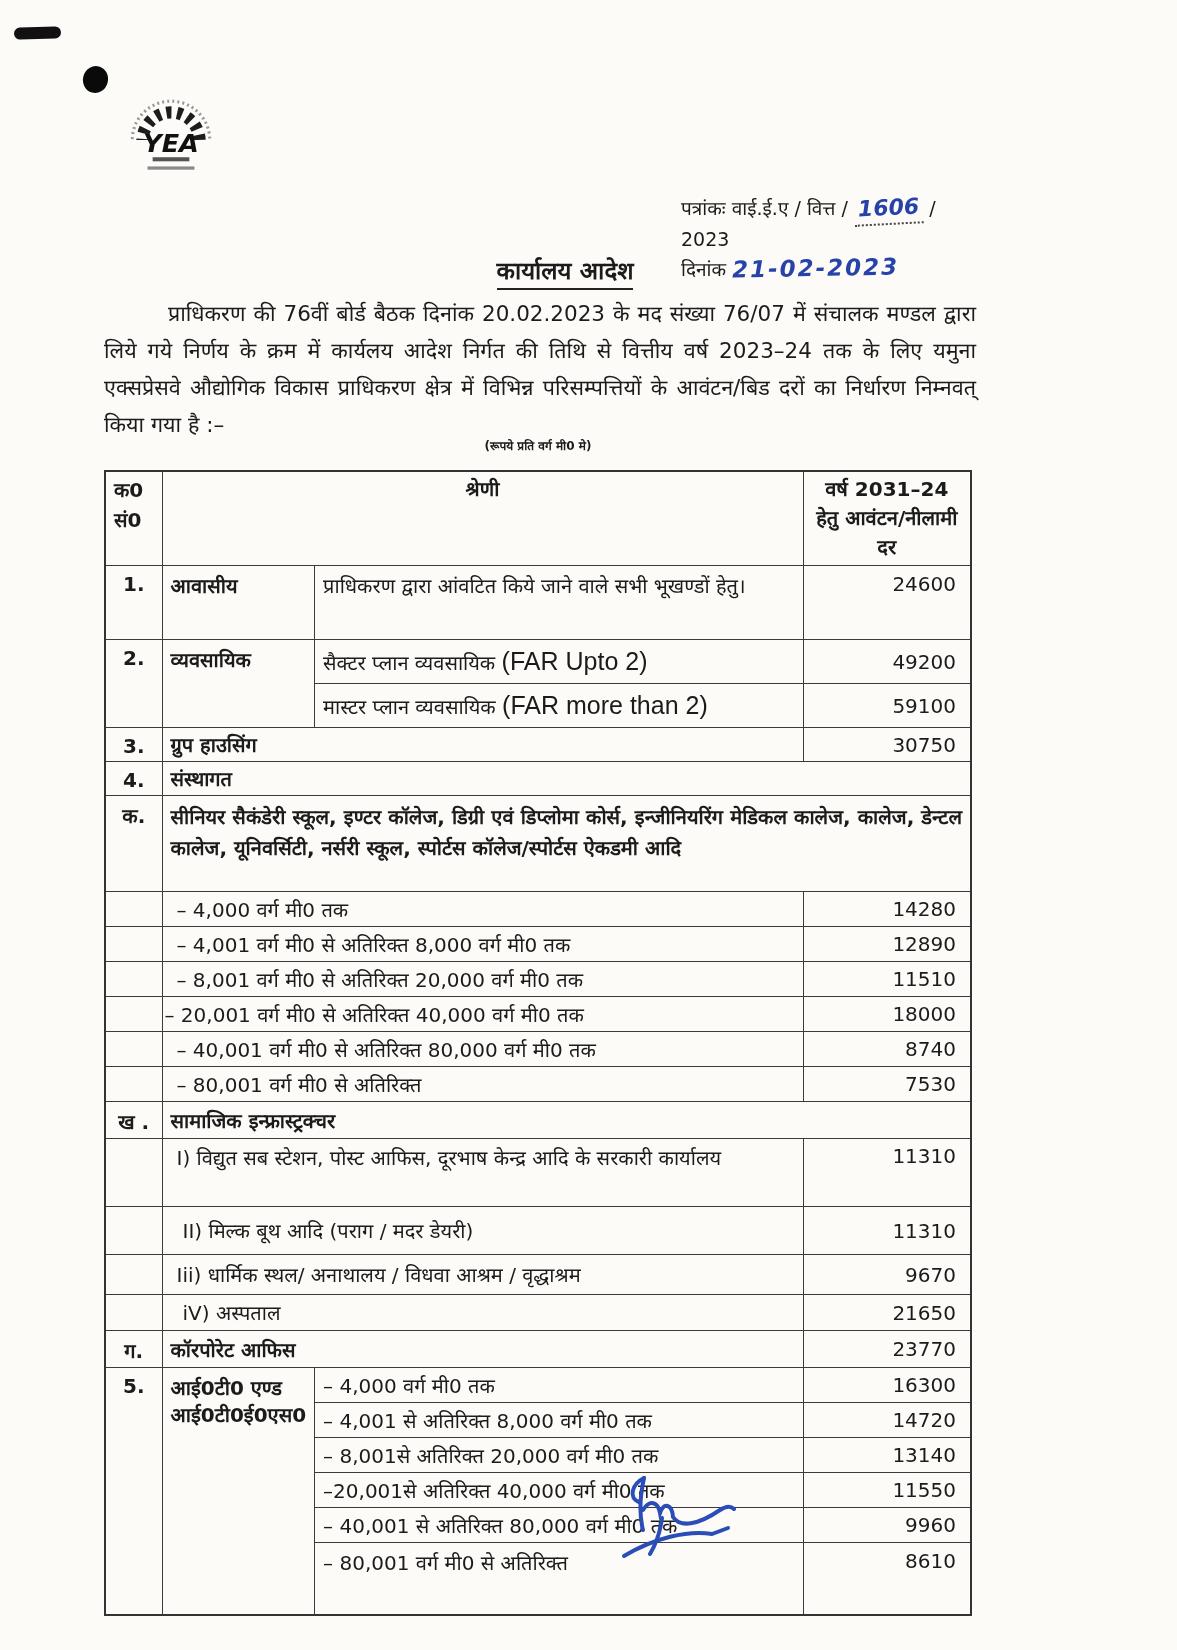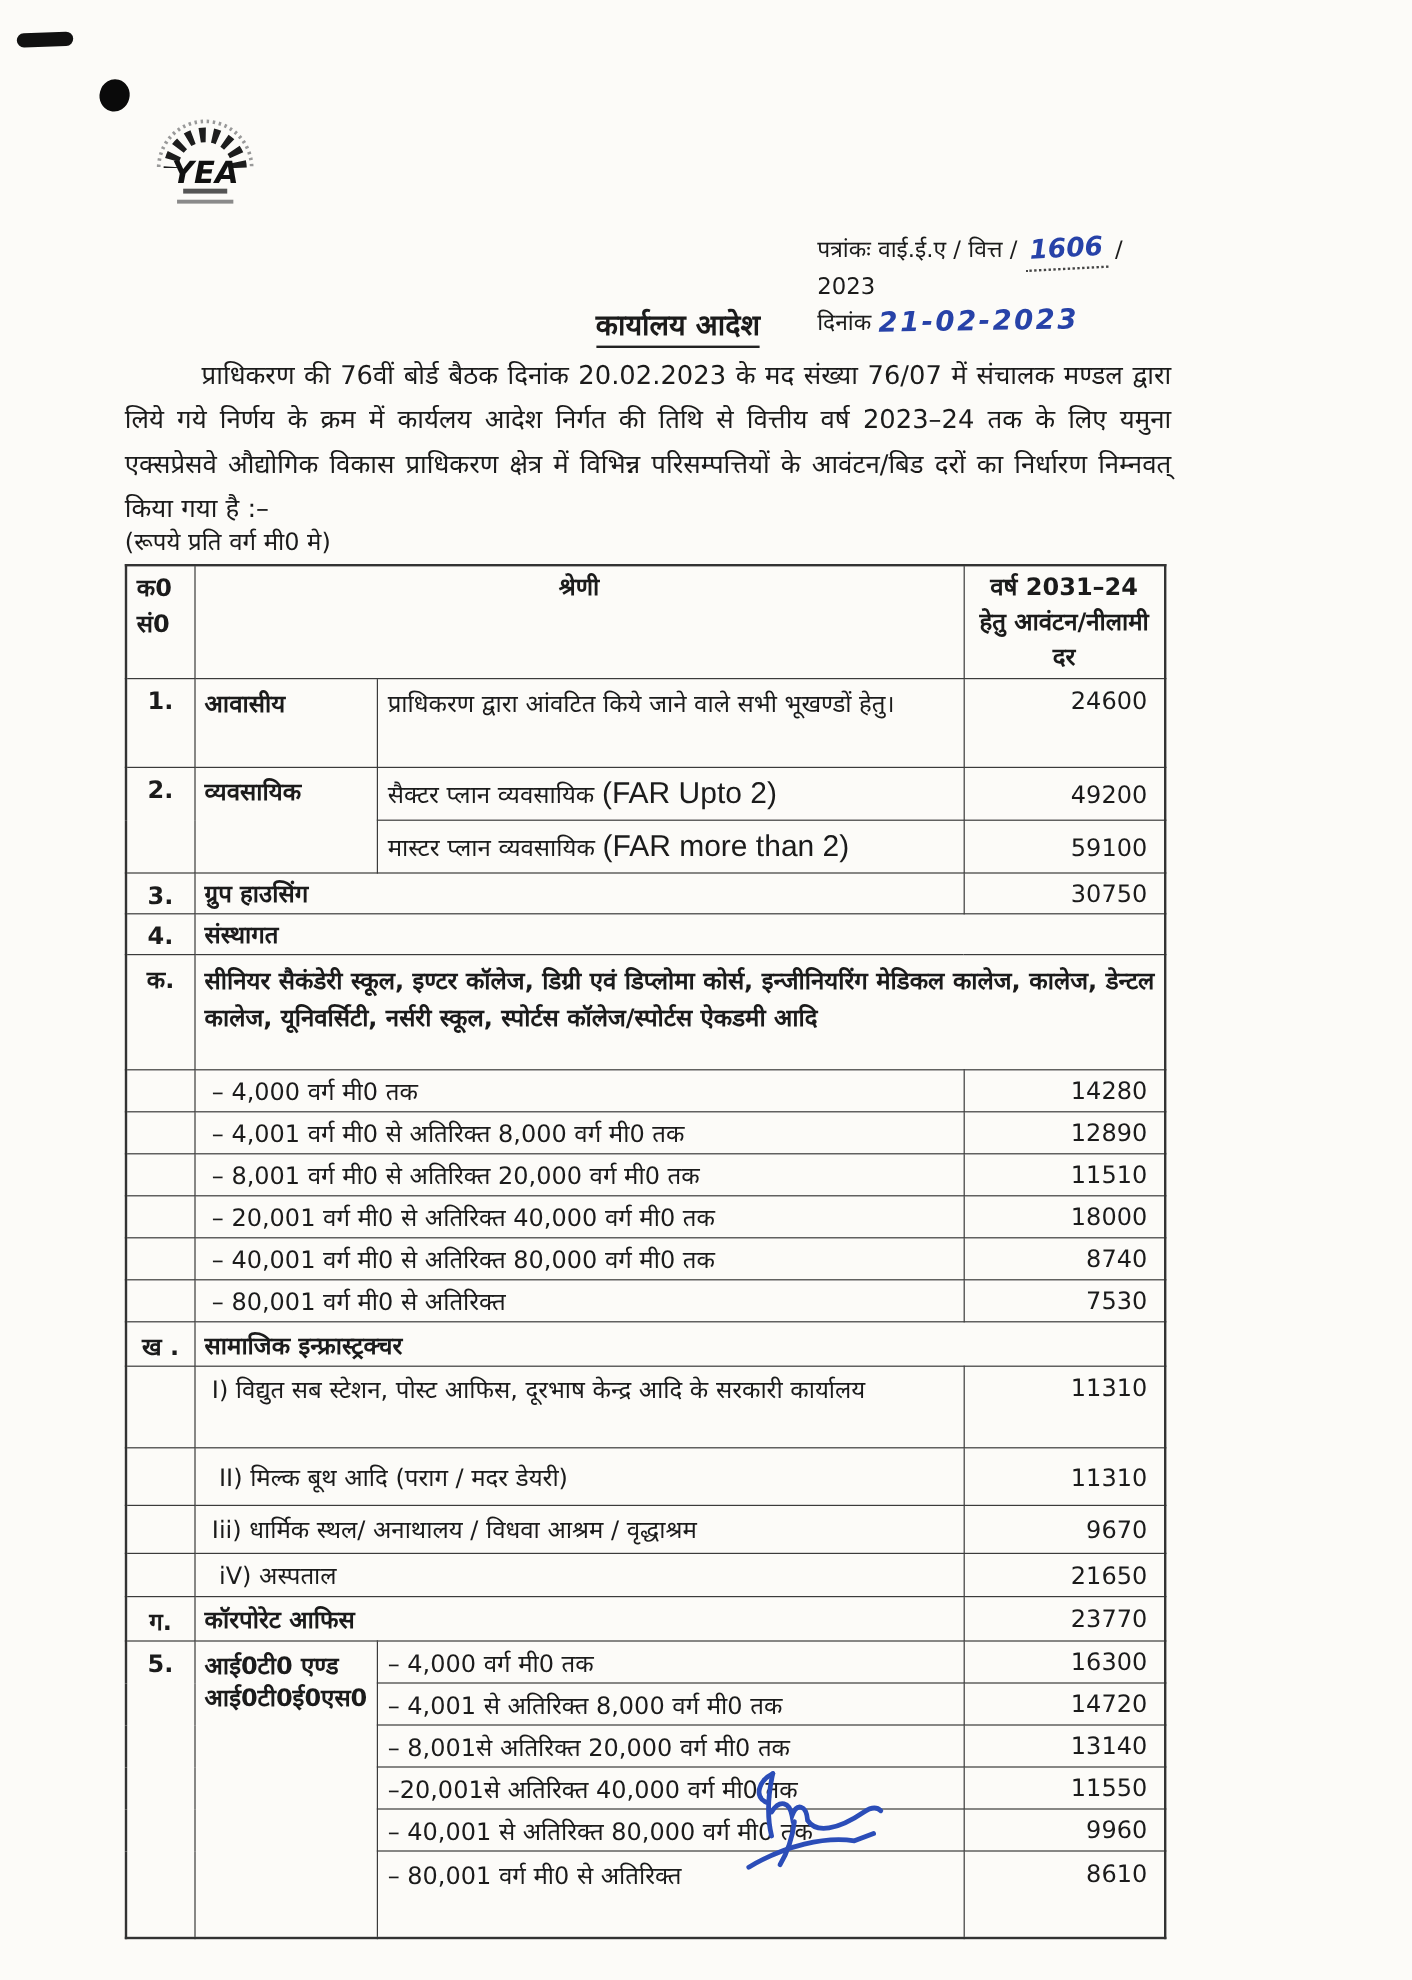--- a/index.html
+++ b/index.html
@@ -26,21 +26,21 @@
   .hw-no { display:inline-block; font-size:22px; transform:rotate(-3deg);
     border-bottom:2.5px dotted #444; padding:0 4px 1px 4px; }
   .hw-date { font-size:23px; letter-spacing:2px; transform:rotate(-1deg);
     display:inline-block; }
   .order-title { position:absolute; left:160px; top:253px; width:810px;
     text-align:center; font-size:24px; font-weight:700; }
   .order-title span { border-bottom:2px solid #222; padding-bottom:3px; }
   .paragraph { position:absolute; left:104px; top:295px; width:872px;
     font-size:21.5px; line-height:37px; text-align:justify; text-indent:64px; }
   .unit-note { position:absolute; left:104px; top:437px; width:868px;
-    text-align:left; font-size:20px; font-weight:400; }
+    text-align:center; font-size:12px; font-weight:700; }
   
   .rate-table-wrap { position:absolute; left:104px; top:470px; width:868px; }
   table { width:100%; border-collapse:collapse; border:2.5px solid #333; }
   td { border:1.6px solid #3b3b3b; font-size:20px; padding:3px 8px; vertical-align:middle; }
   td.sn { width:57px; text-align:center; vertical-align:top; padding-top:6px; font-weight:700; }
   td.cat { width:124px; font-weight:700; vertical-align:top; padding-top:6px; }
   td.rate { width:168px; text-align:right; padding-right:14px; }
   td.desc { text-align:left; }
   .bold { font-weight:700; }
   .latin { font-size:25px; font-family:"Liberation Sans", sans-serif; }
@@ -154,21 +154,21 @@
           <td class="desc" colspan="2" style="padding-left:14px">–  4,001 वर्ग मी0 से अतिरिक्त 8,000 वर्ग मी0 तक</td>
           <td class="rate">12890</td>
         </tr>
         <tr style="height:35px">
           <td class="sn"></td>
           <td class="desc" colspan="2" style="padding-left:14px">–  8,001 वर्ग मी0 से अतिरिक्त 20,000 वर्ग मी0 तक</td>
           <td class="rate">11510</td>
         </tr>
         <tr style="height:35px">
           <td class="sn"></td>
-          <td class="desc" colspan="2" style="padding-left:14px">–  20,001 वर्ग मी0 से अतिरिक्त 40,000 वर्ग मी0 तक</td>
+          <td class="desc" colspan="2" style="padding-left:2px">–  20,001 वर्ग मी0 से अतिरिक्त 40,000 वर्ग मी0 तक</td>
           <td class="rate">18000</td>
         </tr>
         <tr style="height:35px">
           <td class="sn"></td>
           <td class="desc" colspan="2" style="padding-left:14px">–  40,001 वर्ग मी0 से अतिरिक्त 80,000 वर्ग मी0 तक</td>
           <td class="rate">8740</td>
         </tr>
         <tr style="height:35px">
           <td class="sn"></td>
           <td class="desc" colspan="2" style="padding-left:14px">–  80,001 वर्ग मी0 से अतिरिक्त</td>

